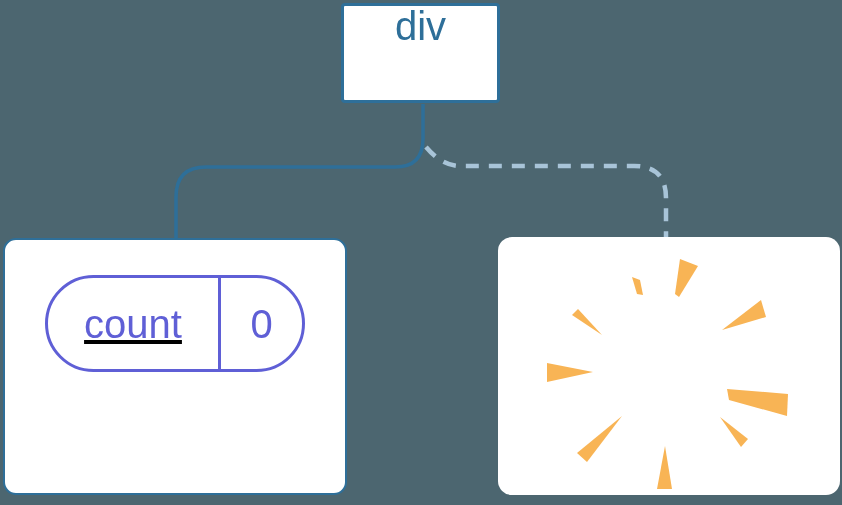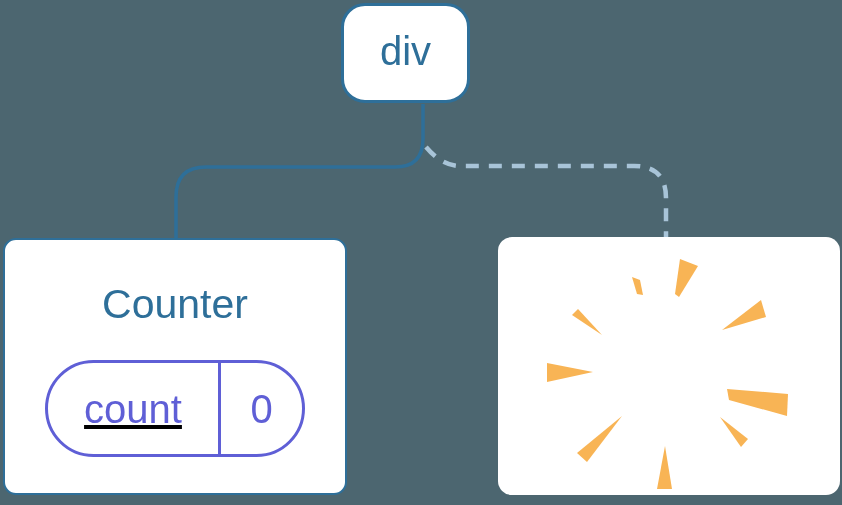--- a/index.html
+++ b/index.html
@@ -30,24 +30,24 @@
   }
   .connector-dashed{
     fill:none;stroke:var(--dash);stroke-width:4.5;
     stroke-dasharray:13 10;stroke-linecap:butt;
   }
   .node{
     position:absolute;
     background:var(--white);
   }
   .node-root{
-    left:341px;top:3px;width:129px;height:100px;
+    left:341px;top:3px;width:159px;height:100px;
     border:3px solid var(--blue);
-    border-radius:24px;
-    display:flex;align-items:center;justify-content:center;
+    border-radius:4px;
+    display:flex;justify-content:center;
   }
   .node-root .node-label{
     color:var(--blue);
     font-size:40px;font-weight:500;
     line-height:1;
     padding-bottom:4px;
   }
   .node-counter{
     left:3px;top:238px;width:344px;height:257px;
     border:2.5px solid var(--blue);
@@ -101,21 +101,20 @@
   <svg class="connectors" viewBox="0 0 842 505" aria-hidden="true">
     <path class="connector-solid" d="M 423,104 L 423,139 Q 423,167 395,167 L 206,167 Q 176,167 176,197 L 176,238"></path>
     <path class="connector-dashed" d="M 426,147 Q 442,166 460,166 L 634,166 Q 666,166 666,198 L 666,237"></path>
   </svg>
 
   <div class="node node-root">
     <span class="node-label">div</span>
   </div>
 
   <div class="node node-counter">
-    <div class="node-title">Counter</div>
     <div class="state-pill">
       <div class="state-key-cell">
         <span class="state-key">count</span>
       </div>
       <div class="state-value-cell">
         <span class="state-value">0</span>
       </div>
     </div>
   </div>
 

